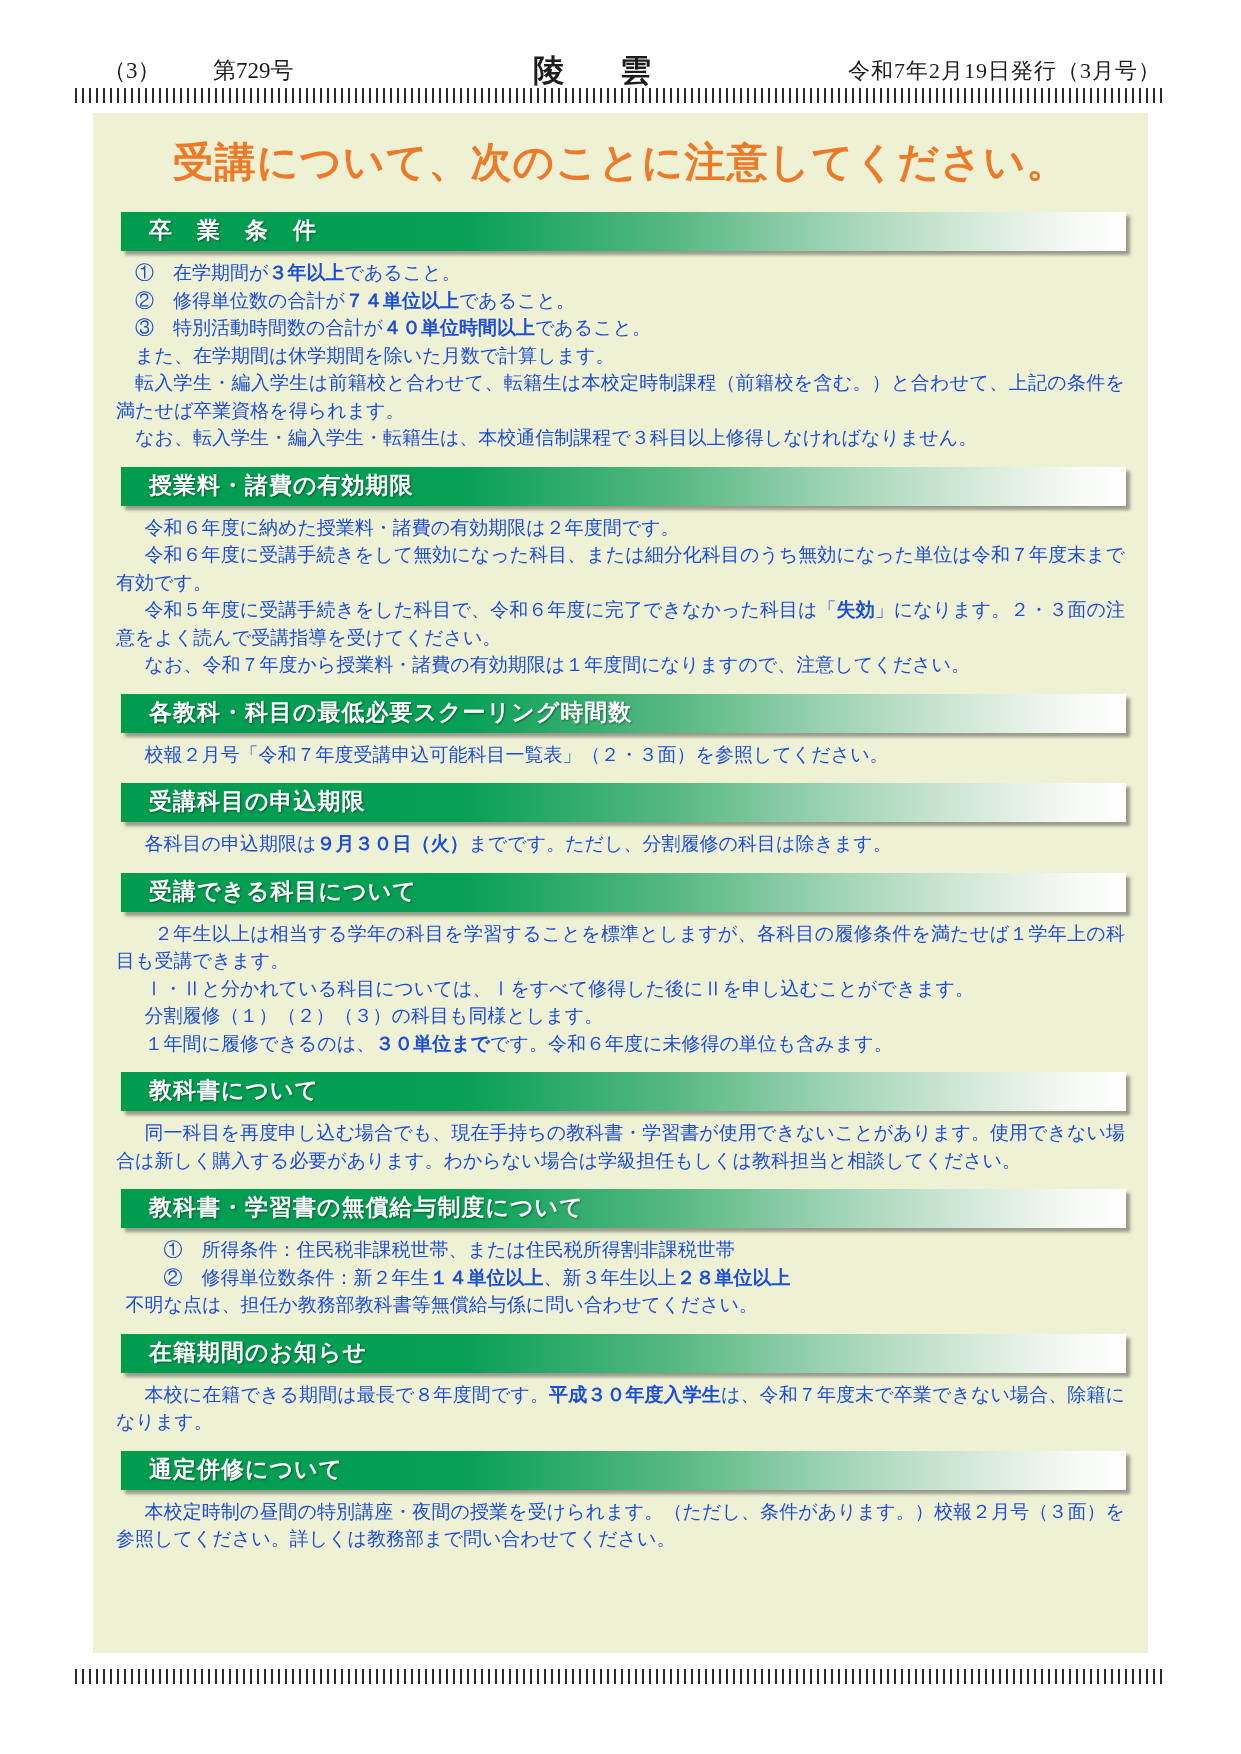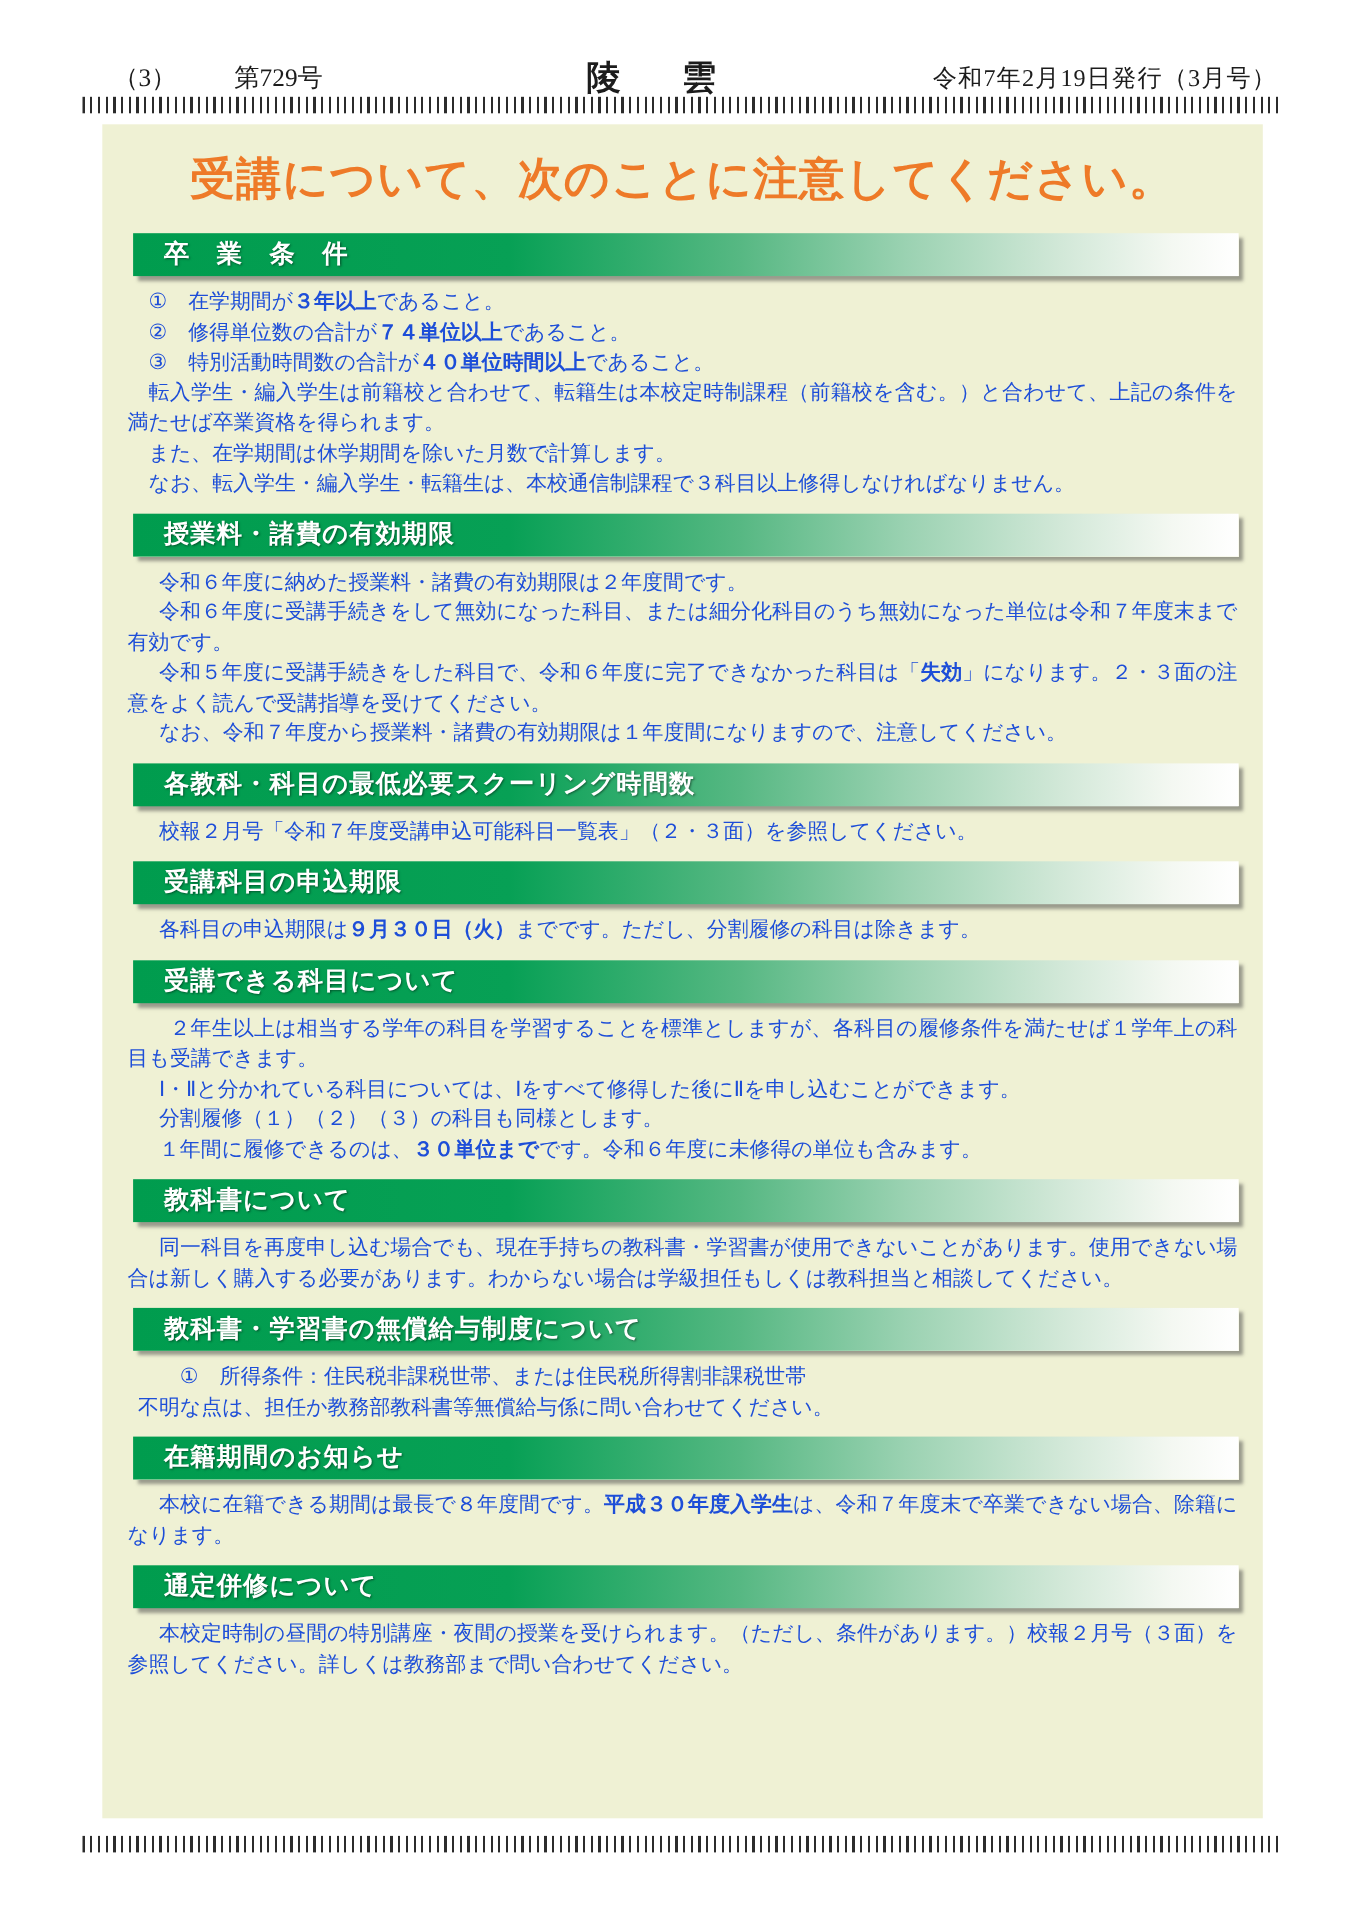--- a/index.html
+++ b/index.html
@@ -34,20 +34,21 @@
       repeating-linear-gradient(90deg,#2b2b2b 0 2px,transparent 2px 7px);
   }
   .stripe.top{top:88px;}
   .stripe.bottom{top:1669px;}
 
   
   .panel{
     position:absolute;left:93px;top:113px;width:1055px;height:1540px;
     background:#eff1d4;
     overflow:hidden;
+    font-family:Liberation Mono, monospace;
   }
   .panel-title{
     text-align:center;
     padding-top:22px;
     margin:0 0 22px 0;
     font-size:41px;
     font-weight:800;
     letter-spacing:1px;
     color:#ee7a28;
   }
@@ -95,22 +96,22 @@
 
   <div class="panel">
     <h1 class="panel-title">受講について、次のことに注意してください。</h1>
     <div class="sections" id="sections">
         <div class="section">
           <div class="sec-head">卒　業　条　件</div>
           <div class="sec-body">
             <p class="para" style="text-indent: 1em;"><span>①　在学期間が</span><span class="b">３年以上</span><span>であること。</span></p>
             <p class="para" style="text-indent: 1em;"><span>②　修得単位数の合計が</span><span class="b">７４単位以上</span><span>であること。</span></p>
             <p class="para" style="text-indent: 1em;"><span>③　特別活動時間数の合計が</span><span class="b">４０単位時間以上</span><span>であること。</span></p>
+            <p class="para" style="text-indent: 1em;"><span>また、在学期間は休学期間を除いた月数で計算します。</span></p>
             <p class="para" style="text-indent: 1em;"><span>転入学生・編入学生は前籍校と合わせて、転籍生は本校定時制課程（前籍校を含む。）と合わせて、上記の条件を満たせば卒業資格を得られます。</span></p>
-            <p class="para" style="text-indent: 1em;"><span>また、在学期間は休学期間を除いた月数で計算します。</span></p>
             <p class="para" style="text-indent: 1em;"><span>なお、転入学生・編入学生・転籍生は、本校通信制課程で３科目以上修得しなければなりません。</span></p>
           </div>
         </div>
         <div class="section">
           <div class="sec-head">授業料・諸費の有効期限</div>
           <div class="sec-body">
             <p class="para" style="text-indent: 1.5em;"><span>令和６年度に納めた授業料・諸費の有効期限は２年度間です。</span></p>
             <p class="para" style="text-indent: 1.5em;"><span>令和６年度に受講手続きをして無効になった科目、または細分化科目のうち無効になった単位は令和７年度末まで有効です。</span></p>
             <p class="para" style="text-indent: 1.5em;"><span>令和５年度に受講手続きをした科目で、令和６年度に完了できなかった科目は「</span><span class="b">失効</span><span>」になります。２・３面の注意をよく読んで受講指導を受けてください。</span></p>
             <p class="para" style="text-indent: 1.5em;"><span>なお、令和７年度から授業料・諸費の有効期限は１年度間になりますので、注意してください。</span></p>
@@ -140,20 +141,21 @@
         <div class="section">
           <div class="sec-head">教科書について</div>
           <div class="sec-body">
             <p class="para" style="text-indent: 1.5em;"><span>同一科目を再度申し込む場合でも、現在手持ちの教科書・学習書が使用できないことがあります。使用できない場合は新しく購入する必要があります。わからない場合は学級担任もしくは教科担当と相談してください。</span></p>
           </div>
         </div>
         <div class="section">
           <div class="sec-head">教科書・学習書の無償給与制度について</div>
           <div class="sec-body">
             <p class="para" style="text-indent: 2.5em;"><span>①　所得条件：住民税非課税世帯、または住民税所得割非課税世帯</span></p>
+            <p class="para" style="text-indent: 2.5em;"><span>②　修得単位数条件：新２年生</span><span class="b">１４単位以上</span><span>、新３年生以上</span><span class="b">２８単位以上</span></p>
             <p class="para" style="text-indent: 0.5em;"><span>不明な点は、担任か教務部教科書等無償給与係に問い合わせてください。</span></p>
           </div>
         </div>
         <div class="section">
           <div class="sec-head">在籍期間のお知らせ</div>
           <div class="sec-body">
             <p class="para" style="text-indent: 1.5em;"><span>本校に在籍できる期間は最長で８年度間です。</span><span class="b">平成３０年度入学生</span><span>は、令和７年度末で卒業できない場合、除籍になります。</span></p>
           </div>
         </div>
         <div class="section">

